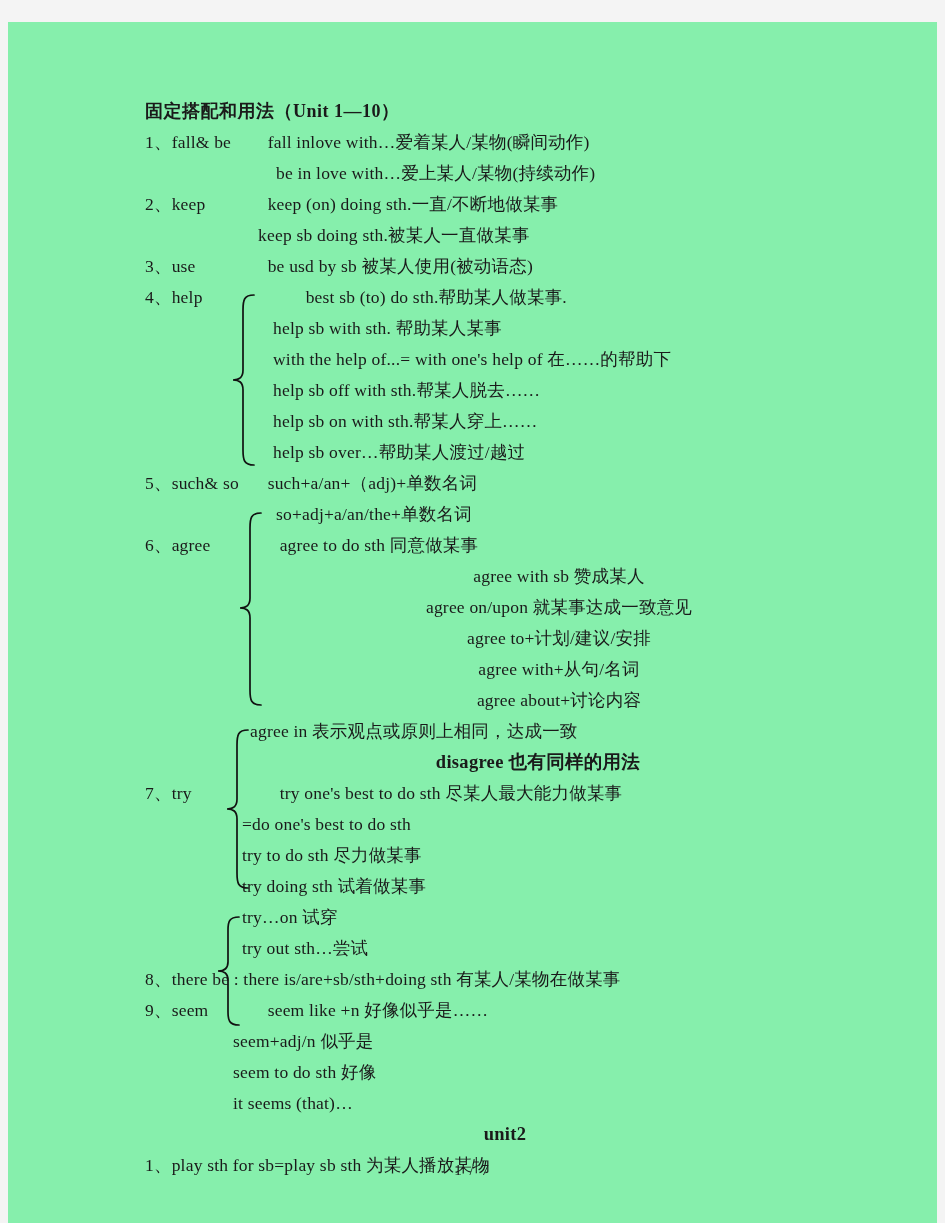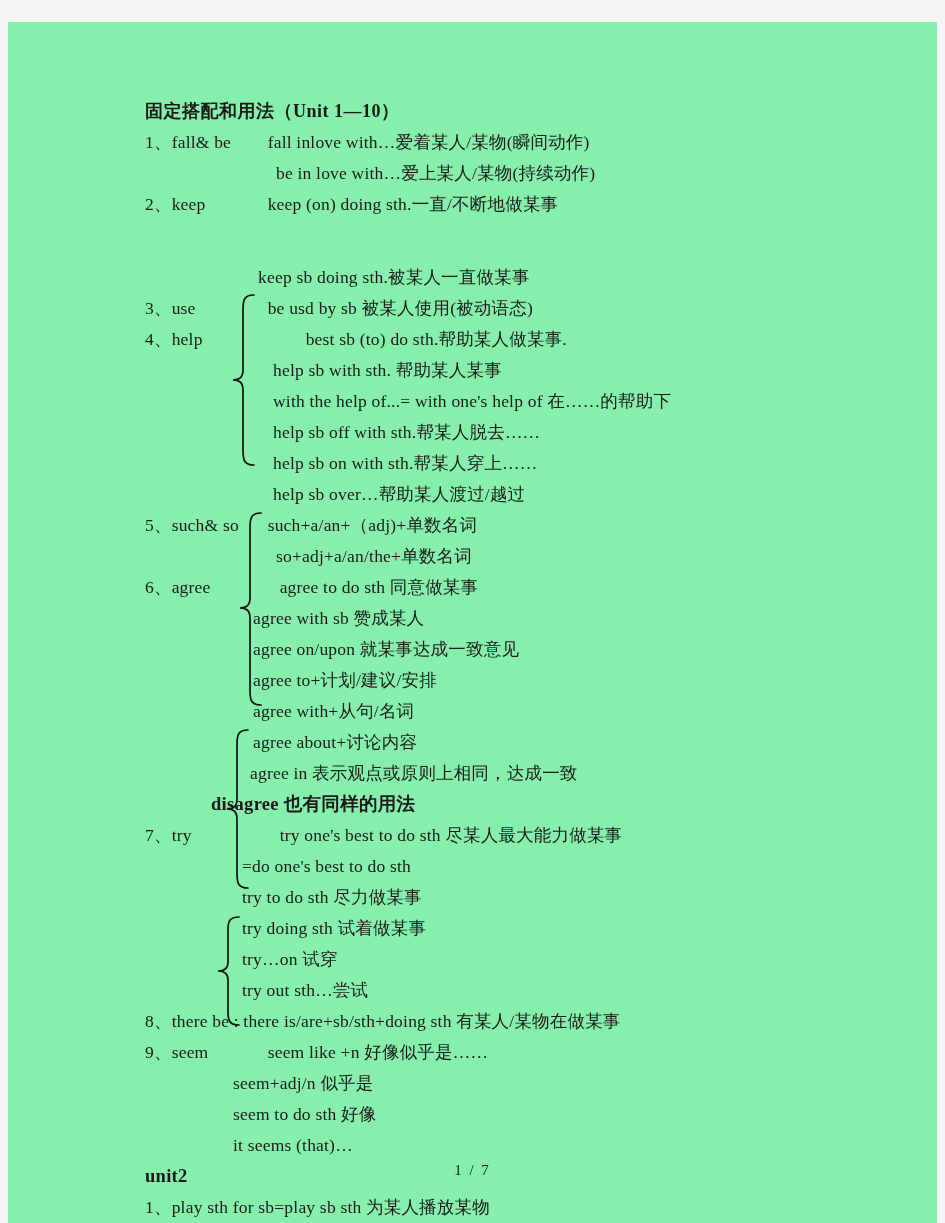--- a/index.html
+++ b/index.html
@@ -38,26 +38,27 @@
   }
   .doc-title {
     font-weight: bold;
     font-size: 18px;
     letter-spacing: 0.5px;
   }
   .unit-head {
     font-weight: bold;
     font-size: 18.5px;
     letter-spacing: 0.3px;
+    text-align: center;
   }
   .num { display: inline-block; }
   .lbl { display:inline-block; width: 96px; }
   .ind-105 { padding-left: 105px; }
-  .ind-108 { padding-left: 108px; }
-  .ind-113 { padding-left: 113px; margin-top: 42px; }
+  .ind-108 { padding-left: 108px; text-align: center; }
+  .ind-113 { padding-left: 113px; }
   .ind-88  { padding-left: 88px;  }
   .ind-97  { padding-left: 97px;  }
   .ind-128 { padding-left: 128px; }
   .ind-66  { padding-left: 66px;  }
   .ind-131 { padding-left: 131px; }
 
   
   .brace {
     position: absolute;
     pointer-events: none;

